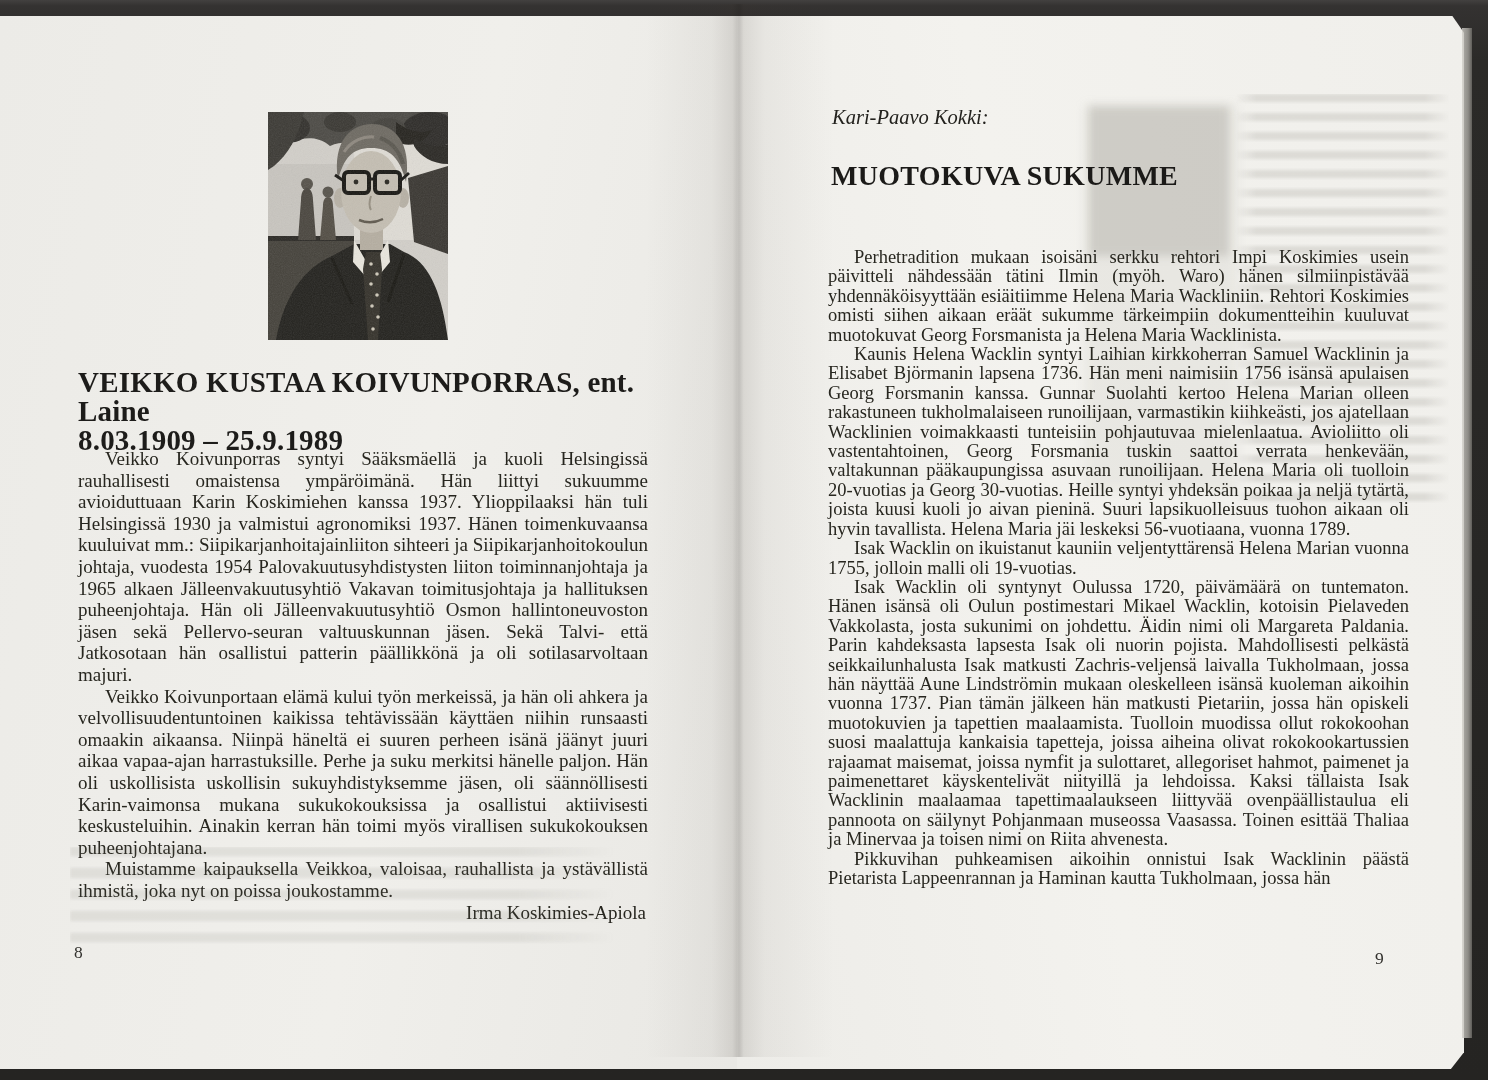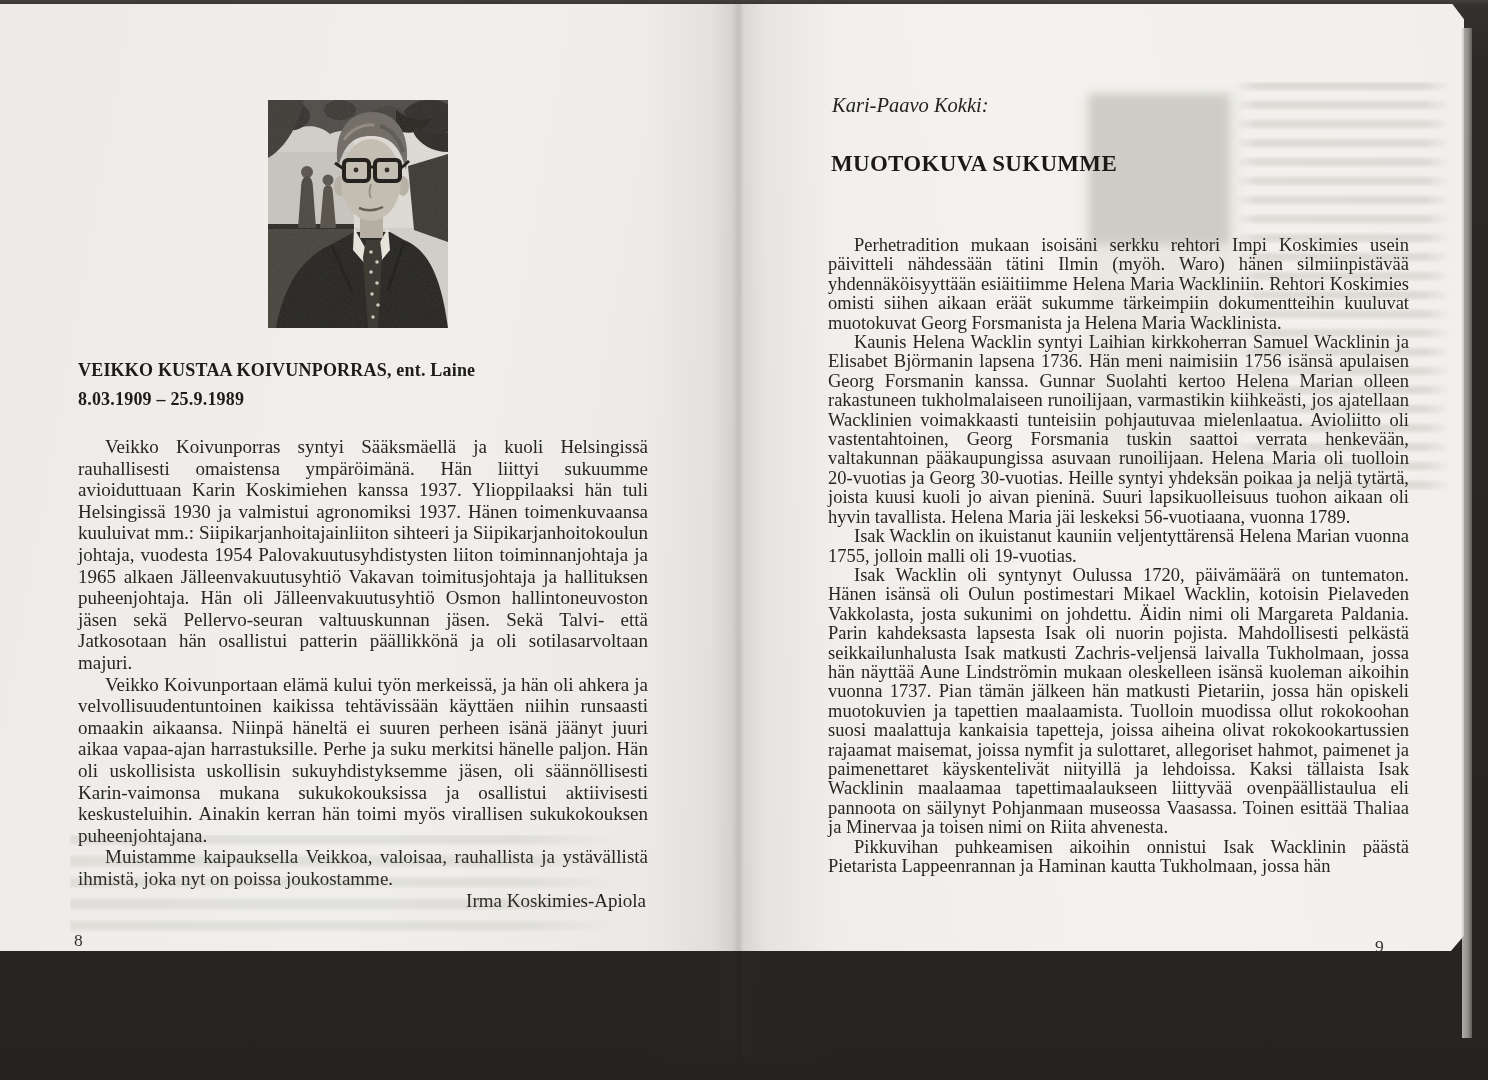--- a/index.html
+++ b/index.html
@@ -5,21 +5,21 @@
   html,body { margin:0; padding:0; }
   body {
     width:1488px; height:1080px; overflow:hidden;
     background:#262523;
     font-family:"Liberation Serif", serif;
   }
   .spread {
     position:relative; width:1488px; height:1080px;
     background:linear-gradient(to bottom, #434140 0px, #343231 6px, #2b2a28 60px, #252422 100%);
   }
-  .page { position:absolute; top:4px; height:947px; }
+  .page { position:absolute; top:16px; height:1053px; }
   .page-left {
     left:0; width:737px;
     background:linear-gradient(100deg,#ecebe7 0%, #f0efeb 55%, #e9e8e4 100%);
   }
   .page-right {
     left:737px; width:727px;
     background:linear-gradient(80deg,#edece8 0%, #f3f2ee 45%, #f0efeb 100%);
     clip-path: polygon(0 0, 98.4% 0, 100% 1.6%, 100% 98.4%, 98.2% 100%, 0 100%);
   }
   .edge-stack {
@@ -32,40 +32,40 @@
     background:linear-gradient(to right,
       rgba(60,52,44,0) 0%, rgba(60,52,44,0.05) 35%, rgba(60,52,44,0.13) 46%,
       rgba(35,30,25,0.22) 49.5%, rgba(60,52,44,0.12) 52%, rgba(60,52,44,0.05) 63%,
       rgba(60,52,44,0) 100%);
   }
 
   
   .photo-frame { position:absolute; left:268px; top:96px; width:180px; height:228px; }
   .obit-heading {
     position:absolute; left:78px; top:352px; margin:0; width:580px;
-    font-size:18px; font-weight:bold; line-height:29px; letter-spacing:0.2px; color:#1d1c1a;
+    font-size:29px; font-weight:bold; line-height:29px; letter-spacing:0.2px; color:#1d1c1a;
   }
   .left-body {
     position:absolute; left:78px; top:432px; width:570px;
     font-size:19px; line-height:21.6px; text-align:justify; color:#27261f;
   }
   .left-body p { margin:0; text-indent:27px; }
   .signature { text-align:right; text-indent:0 !important; margin-top:1px !important; padding-right:2px; }
   .pn { position:absolute; font-size:17.5px; color:#33322e; }
   .pn-left { left:74px; top:926px; }
   .pn-right { left:638px; top:932px; }
 
   
   .byline {
     position:absolute; left:95px; top:90px;
     font-style:italic; font-size:20.5px; color:#23221e;
   }
   .article-title {
     position:absolute; left:94px; top:144px; margin:0;
-    font-size:23px; font-weight:bold; line-height:31px; letter-spacing:0.3px; color:#1b1a18;
+    font-size:28px; font-weight:bold; line-height:31px; letter-spacing:0.3px; color:#1b1a18;
   }
   .right-body {
     position:absolute; left:91px; top:232px; width:581px;
     font-size:18.5px; line-height:19.4px; text-align:justify; color:#27261f;
   }
   .right-body p { margin:0; text-indent:26px; }
 
   
   .ghost { position:absolute; pointer-events:none; }
   .ghost-left {

